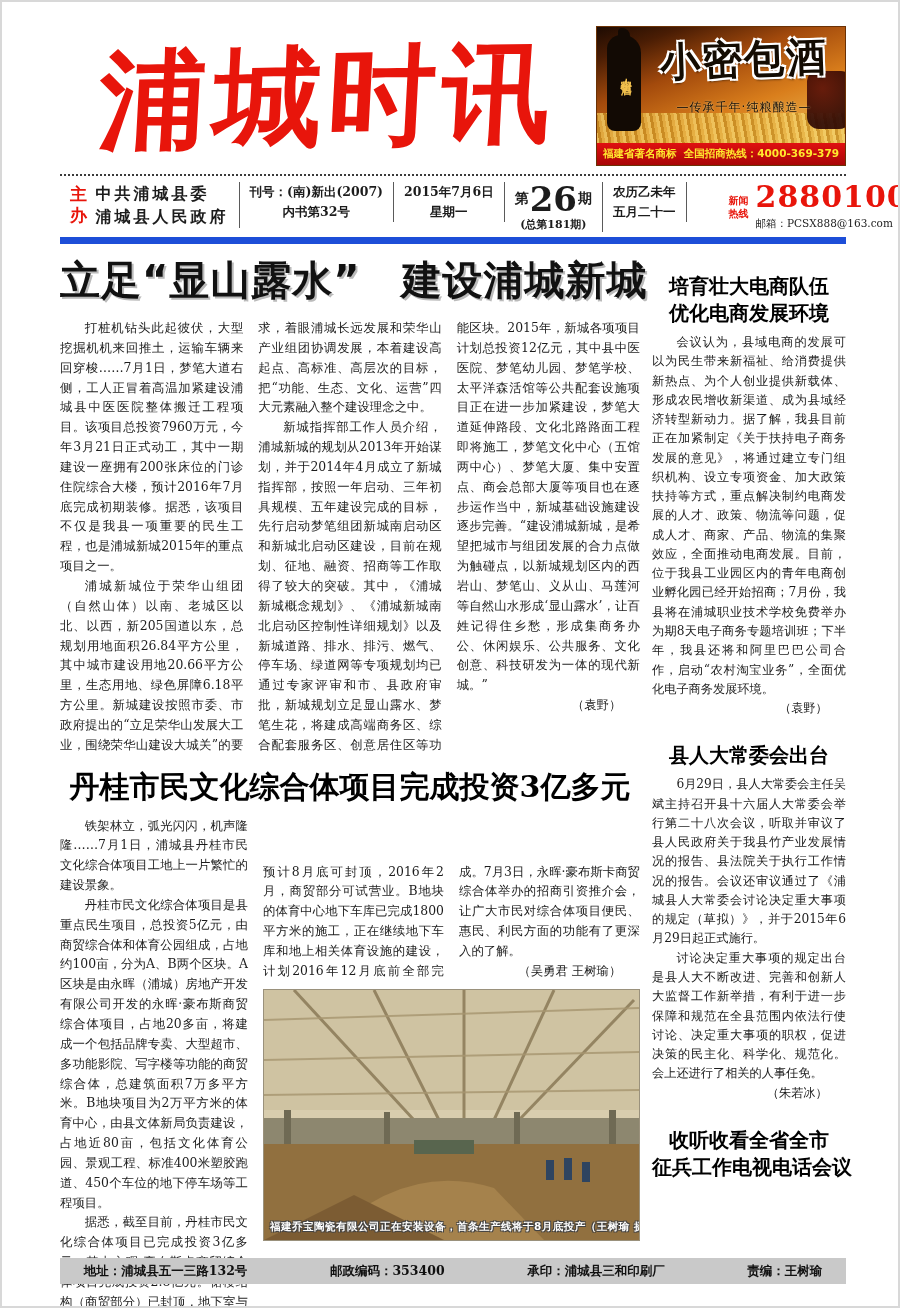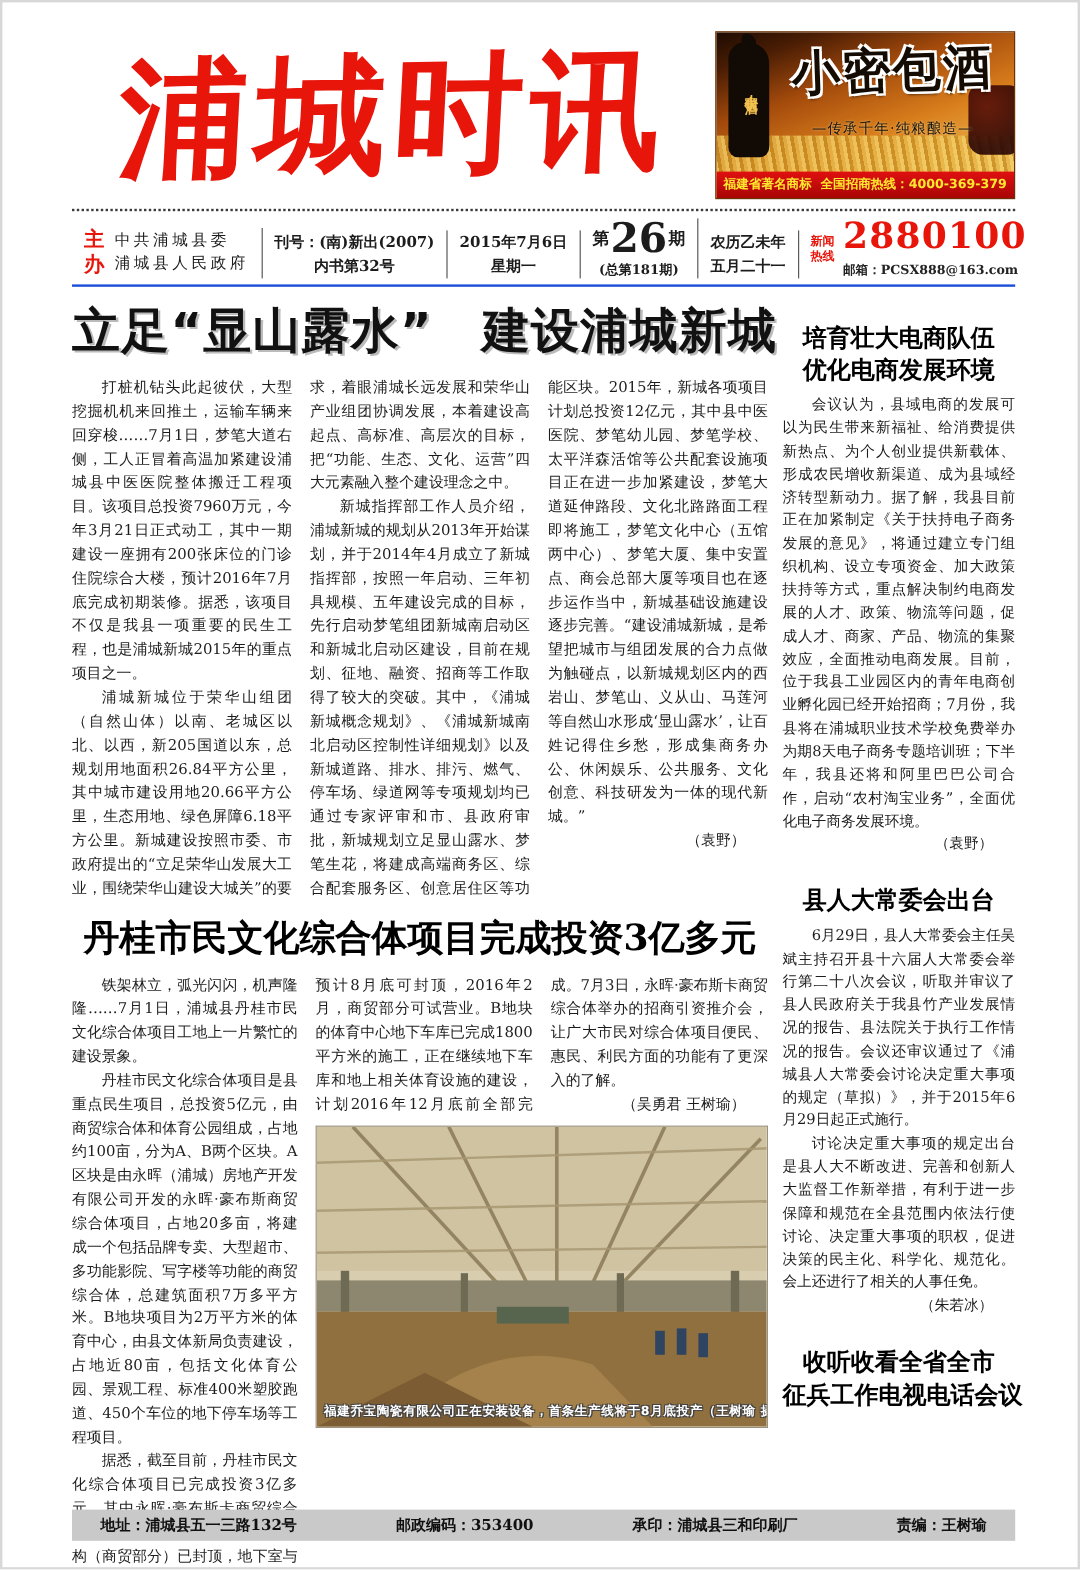--- a/index.html
+++ b/index.html
@@ -63,63 +63,63 @@
   .ad-strip {
     position:absolute; left:0; right:0; bottom:0; height:22px;
     background:linear-gradient(#e01010,#a80606); display:flex; align-items:center;
     justify-content:space-between; padding:0 6px;
     font-family:"DejaVu Sans",sans-serif; font-weight:bold; font-size:10.5px; color:#ffe92e;
     white-space:nowrap;
   }
 
   
   .infobar {
-    margin-top:6px; border-top:2px dotted #3a3a3a; border-bottom:2px solid #1d4ed8;
-    padding:6px 0 5px; display:flex; align-items:flex-end; font-family:"DejaVu Serif",serif;
+    margin-top:6px; border-top:2px dotted #3a3a3a; border-bottom:7px solid #1d4ed8;
+    padding:6px 0 5px; display:flex; align-items:flex-start; font-family:"DejaVu Serif",serif;
   }
   .ib-sec { padding:0 10px; display:flex; align-items:center; border-right:1px solid #5a5a5a; }
   .ib-sec:last-child { border-right:none; }
   .sponsor-char {
     display:inline-block; width:1.15em; font-size:17px; font-weight:bold; color:#e8150b;
     line-height:1.25; word-break:break-all; margin-right:6px;
   }
-  .sponsor-lines { font-size:13px; font-weight:normal; letter-spacing:3px; line-height:1.45; white-space:nowrap; }
+  .sponsor-lines { font-size:16px; font-weight:bold; letter-spacing:3px; line-height:1.45; white-space:nowrap; }
   .ib-two { text-align:center; font-size:12.5px; font-weight:bold; line-height:1.6; white-space:nowrap; }
   .issue { display:flex; align-items:center; white-space:nowrap; }
   .issue .big { font-size:34px; font-weight:bold; line-height:1; padding:0 1px; }
   .issue .side { font-size:14px; font-weight:bold; }
   .issue-col { text-align:center; }
   .issue-total { font-size:11px; font-weight:bold; margin-top:1px; }
   .hot { display:flex; align-items:center; }
   .hot-label {
     display:inline-block; width:2.3em; font-size:10px; font-weight:bold; color:#e8150b;
-    line-height:1.3; word-break:break-all; margin-right:4px; font-family:"DejaVu Sans",sans-serif;
+    line-height:1.3; word-break:break-all; margin-right:4px; font-family:"DejaVu Sans",sans-serif;margin-left:32px;
   }
   .hot-col .hot-num { font-size:30px; font-weight:bold; color:#e8150b; line-height:1; letter-spacing:1px; }
-  .hot-col .hot-mail { font-size:10.5px; font-weight:bold; color:#222; margin-top:2px; }
+  .hot-col .hot-mail { font-size:10.5px; font-weight:normal; color:#222; margin-top:2px; }
 
   
   .main { display:flex; margin-top:5px; }
   .left-zone { width:580px; flex:none; }
   .right-zone { width:194px; flex:none; margin-left:12px; }
 
   h1.headline {
     text-align:left; font-family:"DejaVu Sans",sans-serif; font-weight:900;
     font-size:40px; letter-spacing:1px; margin:4px 0 10px; color:#111;
     text-shadow:2px 2px 0 #bbb; white-space:nowrap;
   }
   h2.headline {
     text-align:center; font-family:"DejaVu Serif",serif; font-weight:bold;
     font-size:30px; margin:12px 0 8px; color:#000; white-space:nowrap;
   }
   .bodytext { font-size:12.4px; line-height:1.6; text-align:justify; }
   .bodytext p { text-indent:2em; }
   .bodytext p.noindent { text-indent:0; }
   .cols3 { column-count:3; column-gap:15px; }
-  .cols2 { column-count:2; column-gap:15px; }
+  .cols2 { column-count:2; column-gap:15px;margin-top:46px; }
   .byline { text-align:right; padding-right:1.5em; text-indent:0 !important; }
 
   .danjui-flex { display:flex; }
   .danjui-left { width:188px; flex:none; margin-right:15px; }
   .danjui-right { width:377px; flex:none; }
 
   
   .photo { position:relative; width:377px; height:252px; margin-top:8px; border:1px solid #9a917c; overflow:hidden; }
   .photo svg { display:block; }
   .photo-caption {

